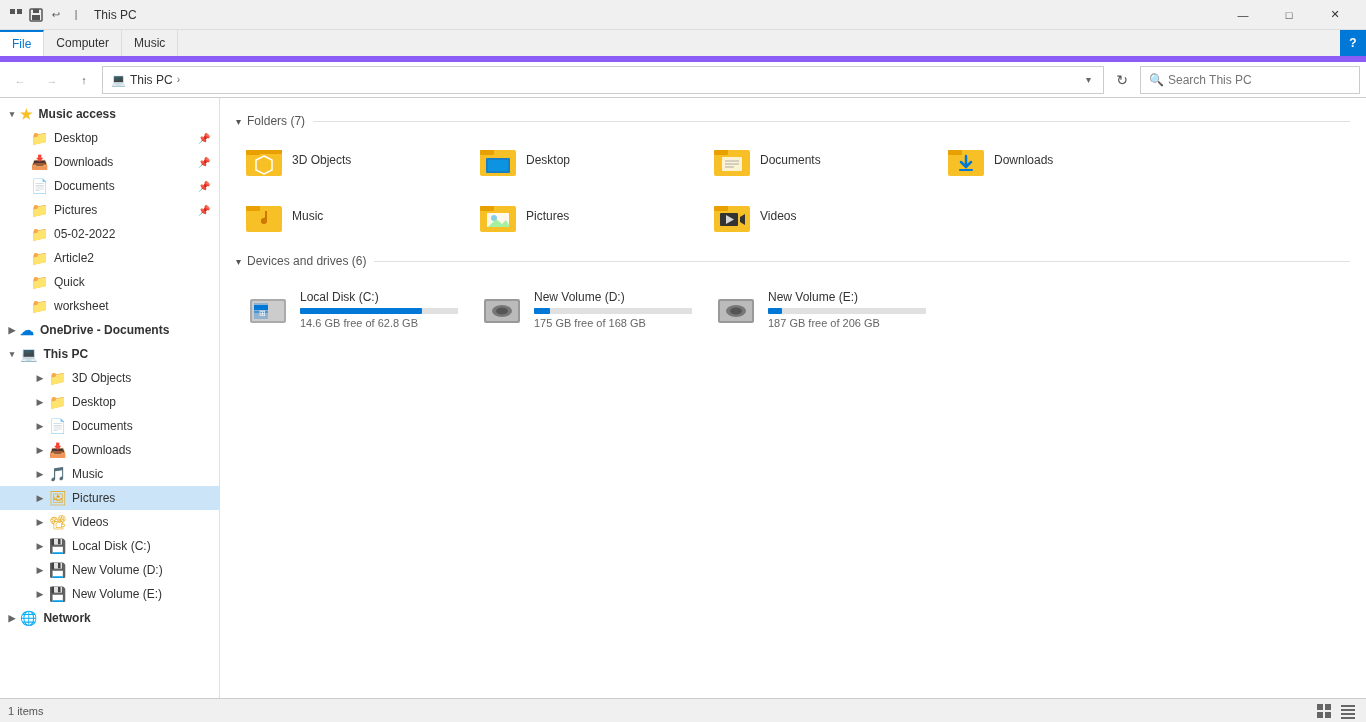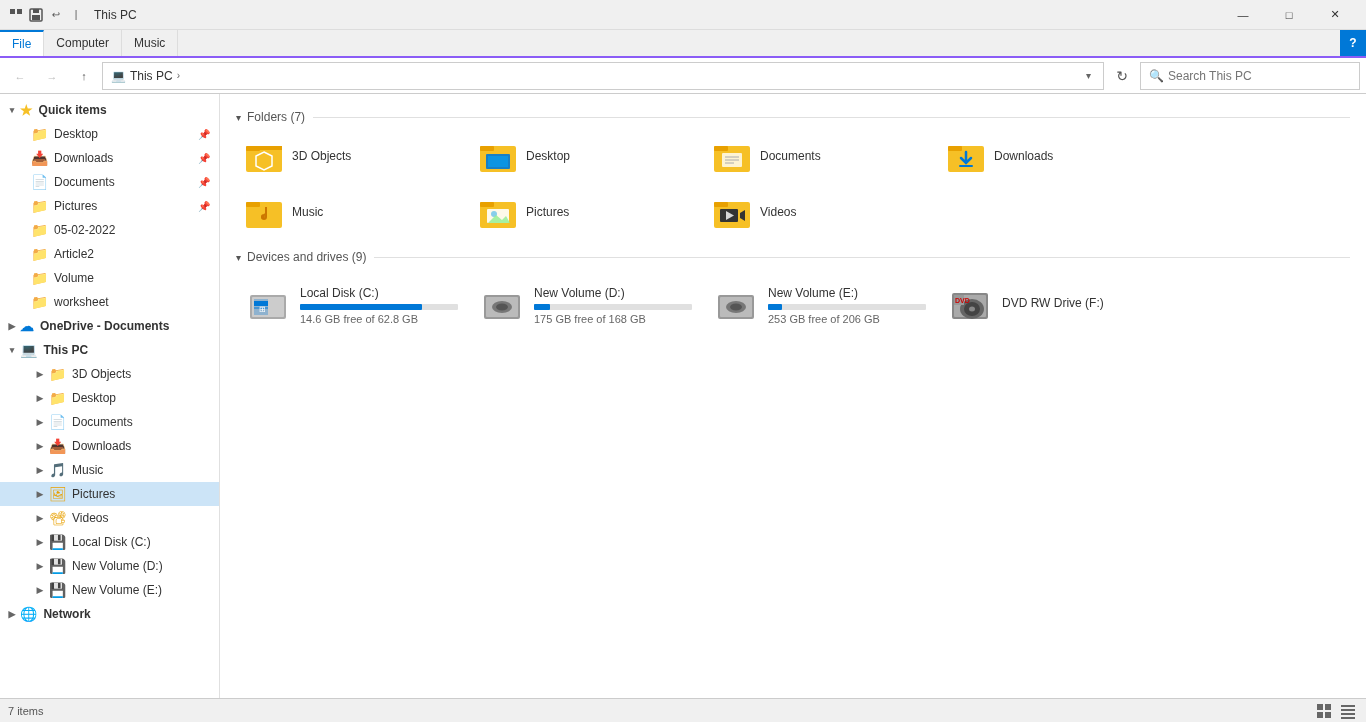--- a/index.html
+++ b/index.html
@@ -7,21 +7,21 @@
 
     
     .titlebar { height: 30px; background: #f0f0f0; display: flex; align-items: center; padding: 0 8px; gap: 4px; border-bottom: 1px solid #ddd; }
     .titlebar-icons { display: flex; gap: 4px; align-items: center; }
     .titlebar-icon { width: 16px; height: 16px; display: flex; align-items: center; justify-content: center; font-size: 10px; color: #555; }
     .titlebar-title { font-size: 12px; color: #333; margin-left: 6px; flex: 1; }
     .window-controls { display: flex; margin-left: auto; }
     .window-btn { width: 46px; height: 30px; display: flex; align-items: center; justify-content: center; font-size: 11px; cursor: pointer; color: #333; }
 
     
-    .ribbon { background: #f0f0f0; border-bottom: 2px solid #8b5cf6; }
+    .ribbon { background: #f0f0f0; border-bottom: 6px solid #8b5cf6; }
     .ribbon-tabs { display: flex; height: 26px; }
     .ribbon-tab { padding: 0 12px; display: flex; align-items: center; font-size: 12px; cursor: pointer; border-right: 1px solid #ddd; color: #333; }
     .ribbon-tab.active { background: white; border-bottom: none; color: #0078d7; border-top: 2px solid #0078d7; }
     .ribbon-help { margin-left: auto; width: 26px; height: 26px; background: #0078d7; color: white; display: flex; align-items: center; justify-content: center; font-size: 12px; font-weight: bold; }
 
     
     .addressbar { height: 36px; background: white; display: flex; align-items: center; padding: 0 6px; border-bottom: 1px solid #ccc; gap: 4px; }
     .nav-btn { width: 28px; height: 28px; display: flex; align-items: center; justify-content: center; cursor: pointer; border-radius: 2px; font-size: 11px; color: #555; }
     .nav-btn.disabled { color: #bbb; cursor: default; }
     .address-box { flex: 1; height: 28px; border: 1px solid #ccc; display: flex; align-items: center; padding: 0 8px; font-size: 12px; background: white; cursor: pointer; }
@@ -137,21 +137,21 @@
   </div>
 </div>
 
 <div class="main">
 
   <div class="sidebar">
 
     <div class="sidebar-section">
       <span class="expand">▾</span>
       <span style="color:#f6c026;margin-right:6px;font-size:14px;">★</span>
-      <span>Quick items</span>
+      <span>Music access</span>
     </div>
     <div class="sidebar-item" style="padding-left:32px;">
       <span class="icon" style="color:#0078d7;font-size:14px;">📁</span>
       <span class="label">Desktop</span>
       <span class="pin">📌</span>
     </div>
     <div class="sidebar-item" style="padding-left:32px;">
       <span class="icon" style="color:#0078d7;font-size:14px;">📥</span>
       <span class="label">Downloads</span>
       <span class="pin">📌</span>
@@ -169,21 +169,21 @@
     <div class="sidebar-item" style="padding-left:32px;">
       <span class="icon" style="color:#f6c026;font-size:14px;">📁</span>
       <span class="label">05-02-2022</span>
     </div>
     <div class="sidebar-item" style="padding-left:32px;">
       <span class="icon" style="color:#f6c026;font-size:14px;">📁</span>
       <span class="label">Article2</span>
     </div>
     <div class="sidebar-item" style="padding-left:32px;">
       <span class="icon" style="color:#f6c026;font-size:14px;">📁</span>
-      <span class="label">Volume</span>
+      <span class="label">Quick</span>
     </div>
     <div class="sidebar-item" style="padding-left:32px;">
       <span class="icon" style="color:#f6c026;font-size:14px;">📁</span>
       <span class="label">worksheet</span>
     </div>
 
     <div class="sidebar-section">
       <span class="expand">▶</span>
       <span style="color:#0078d7;margin-right:6px;font-size:14px;">☁</span>
       <span>OneDrive - Documents</span>
@@ -346,21 +346,21 @@
             <polygon points="33,18 28,21 28,26 33,29" fill="#333"></polygon>
             <polygon points="14,19 14,28 22,23.5" fill="white" opacity="0.8"></polygon>
           </svg>
         </div>
         <span class="folder-name">Videos</span>
       </div>
     </div>
 
     <div class="section-header">
       <span class="collapse-icon">▾</span>
-      <span>Devices and drives (9)</span>
+      <span>Devices and drives (6)</span>
       <div class="section-divider"></div>
     </div>
 
     <div class="drives-grid">
 
       <div class="drive-item">
         <div class="drive-icon">
           <svg width="48" height="48" viewBox="0 0 48 48">
             <rect x="6" y="14" width="36" height="24" rx="2" fill="#aaa"></rect>
             <rect x="8" y="16" width="32" height="20" rx="1" fill="#ccc"></rect>
@@ -404,47 +404,31 @@
             <rect x="8" y="16" width="32" height="20" rx="1" fill="#bbb"></rect>
             <ellipse cx="24" cy="26" rx="10" ry="6" fill="#777"></ellipse>
             <ellipse cx="24" cy="26" rx="6" ry="3.5" fill="#555"></ellipse>
           </svg>
         </div>
         <div class="drive-info">
           <div class="drive-name">New Volume (E:)</div>
           <div class="drive-bar-bg">
             <div class="drive-bar-fill e-drive" style="width:9%"></div>
           </div>
-          <div class="drive-space">253 GB free of 206 GB</div>
-        </div>
-      </div>
-
-      <div class="drive-item">
-        <div class="drive-icon">
-          <svg width="48" height="48" viewBox="0 0 48 48">
-            <rect x="6" y="12" width="36" height="26" rx="2" fill="#888"></rect>
-            <rect x="8" y="14" width="32" height="22" rx="1" fill="#aaa"></rect>
-            <ellipse cx="26" cy="28" rx="12" ry="10" fill="#666"></ellipse>
-            <ellipse cx="26" cy="28" rx="8" ry="7" fill="#444"></ellipse>
-            <ellipse cx="26" cy="28" rx="3" ry="2.5" fill="#888"></ellipse>
-            <rect x="8" y="14" width="10" height="10" fill="#999"></rect>
-            <text x="9" y="22" font-size="7" fill="#cc0000" font-weight="bold" font-family="sans-serif">DVD</text>
-          </svg>
-        </div>
-        <div class="drive-info">
-          <div class="drive-name">DVD RW Drive (F:)</div>
-        </div>
-      </div>
+          <div class="drive-space">187 GB free of 206 GB</div>
+        </div>
+      </div>
+
     </div>
 
   </div>
 </div>
 
 <div class="statusbar">
-  <span>7 items</span>
+  <span>1 items</span>
   <div class="statusbar-right">
     <div class="view-btn">
       <svg width="16" height="16" viewBox="0 0 16 16">
         <rect x="1" y="1" width="6" height="6" fill="#666"></rect>
         <rect x="9" y="1" width="6" height="6" fill="#666"></rect>
         <rect x="1" y="9" width="6" height="6" fill="#666"></rect>
         <rect x="9" y="9" width="6" height="6" fill="#666"></rect>
       </svg>
     </div>
     <div class="view-btn">

